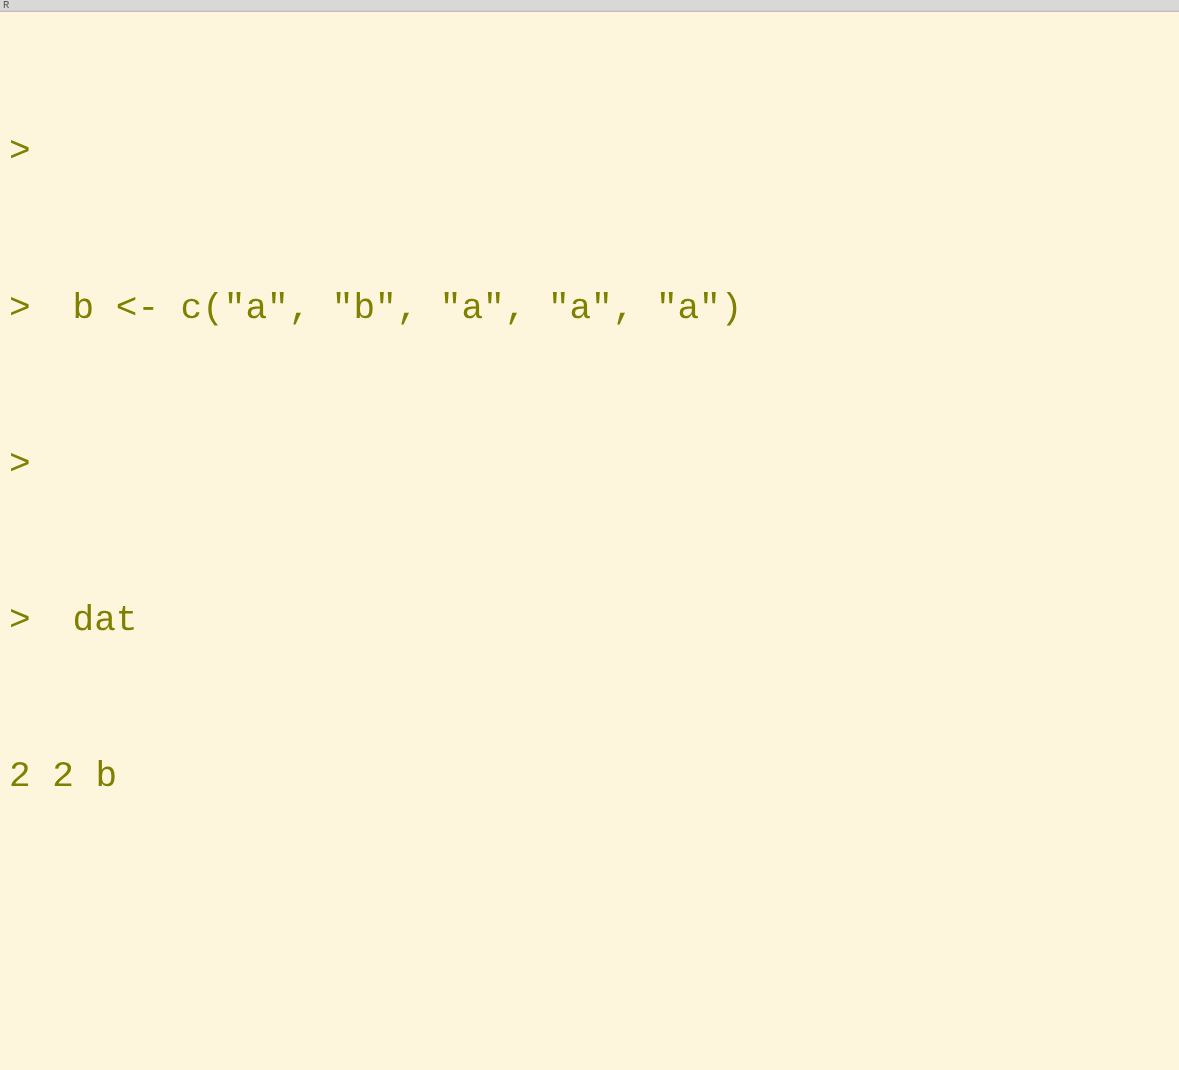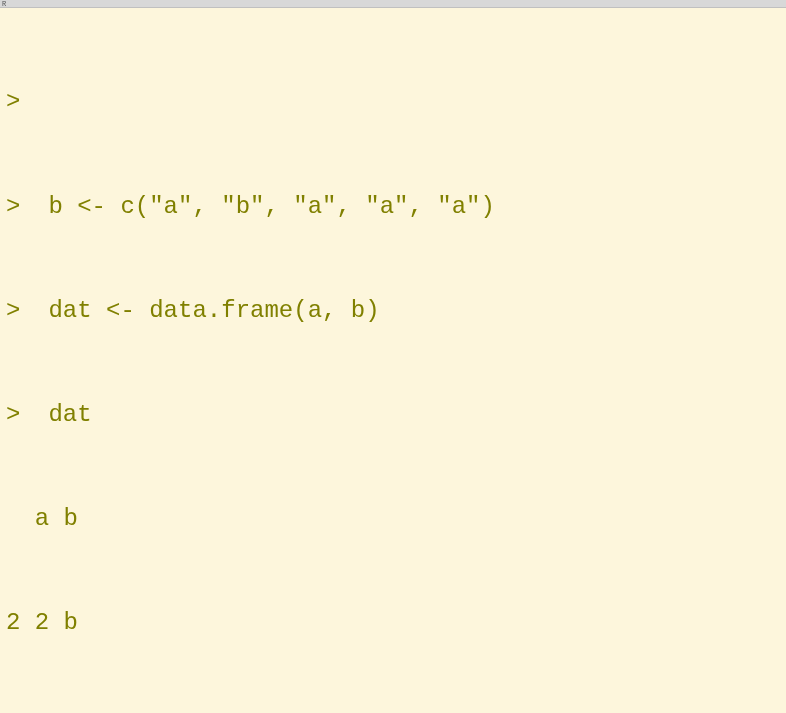--- a/index.html
+++ b/index.html
@@ -50,26 +50,25 @@
 </div>
 
 <div class="console">
   <div class="row">
     <span class="prompt-char">&gt;</span>
   </div>
   <div class="row">
     <span class="prompt-char">&gt;</span><span> b &lt;- c("a", "b", "a", "a", "a")</span>
   </div>
   <div class="row">
-    <span class="prompt-char">&gt;</span><span> dat &lt;- data.frame(a, b)</span>
+    <span class="prompt-char">&gt;</span>
   </div>
   <div class="row">
     <span class="prompt-char">&gt;</span><span> dat</span>
   </div>
-  <div class="row"><span>  a b</span></div>
   <div class="row"><span>2 2 b</span></div>
   
   
   
   
   
   
   
   
   

